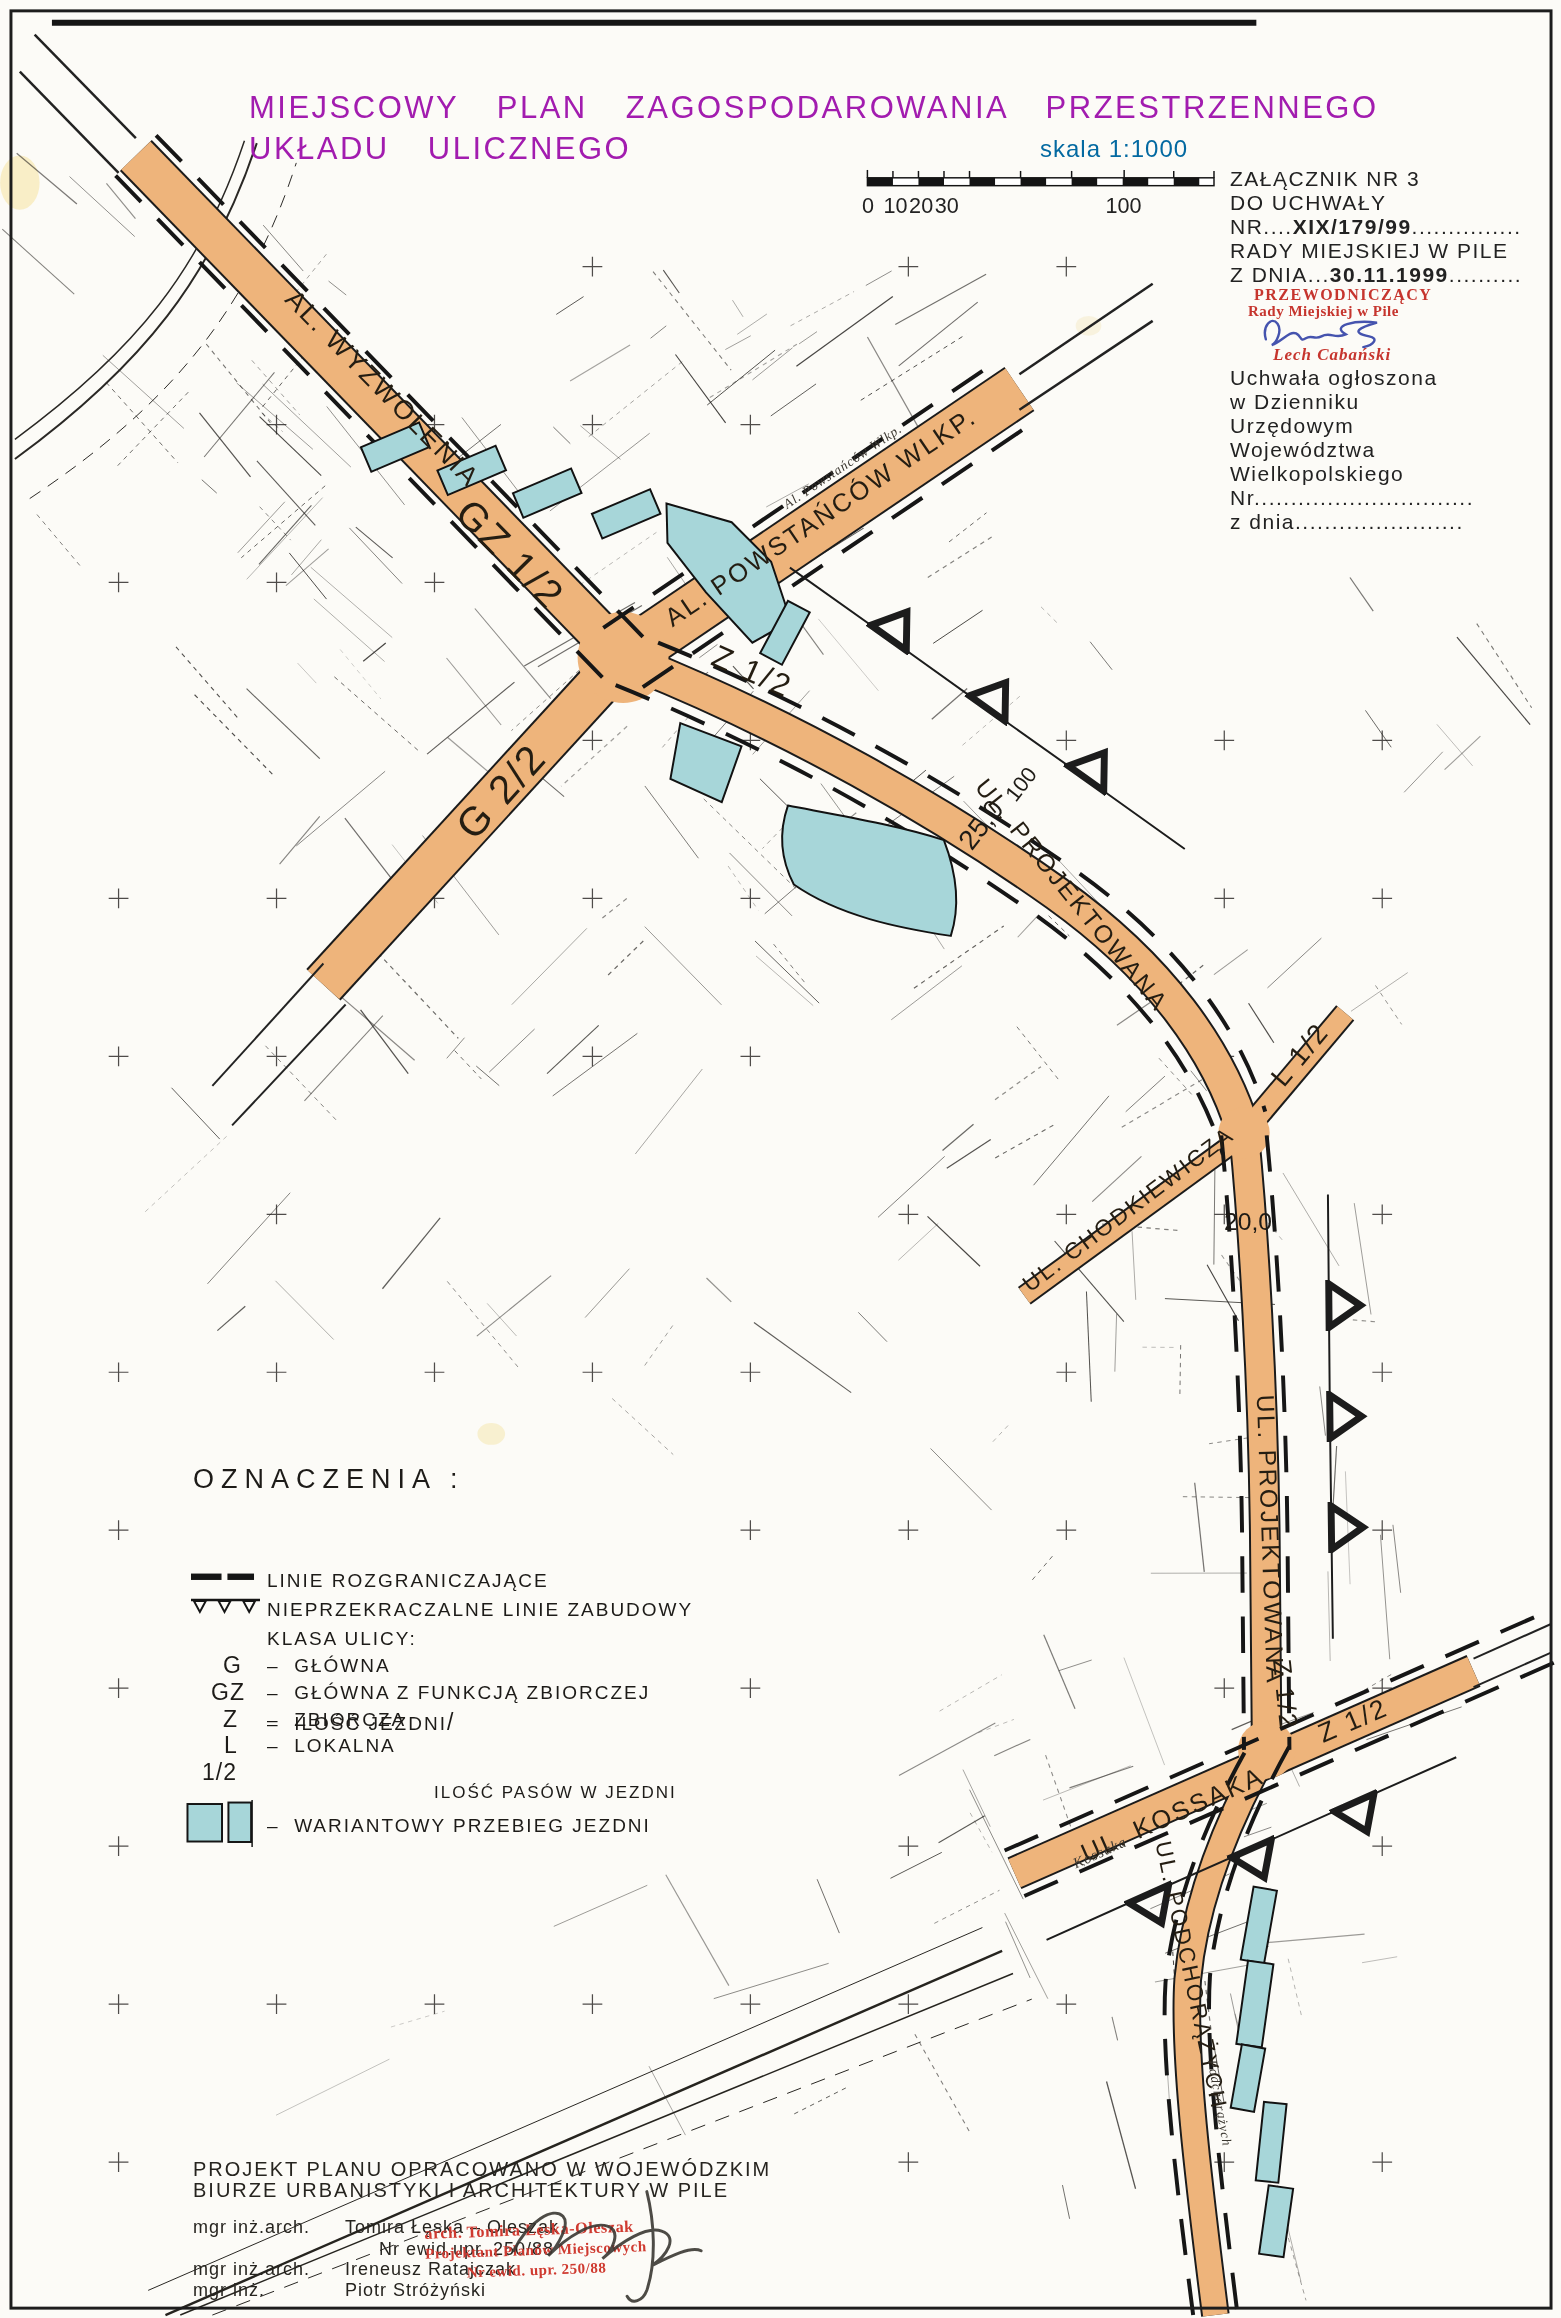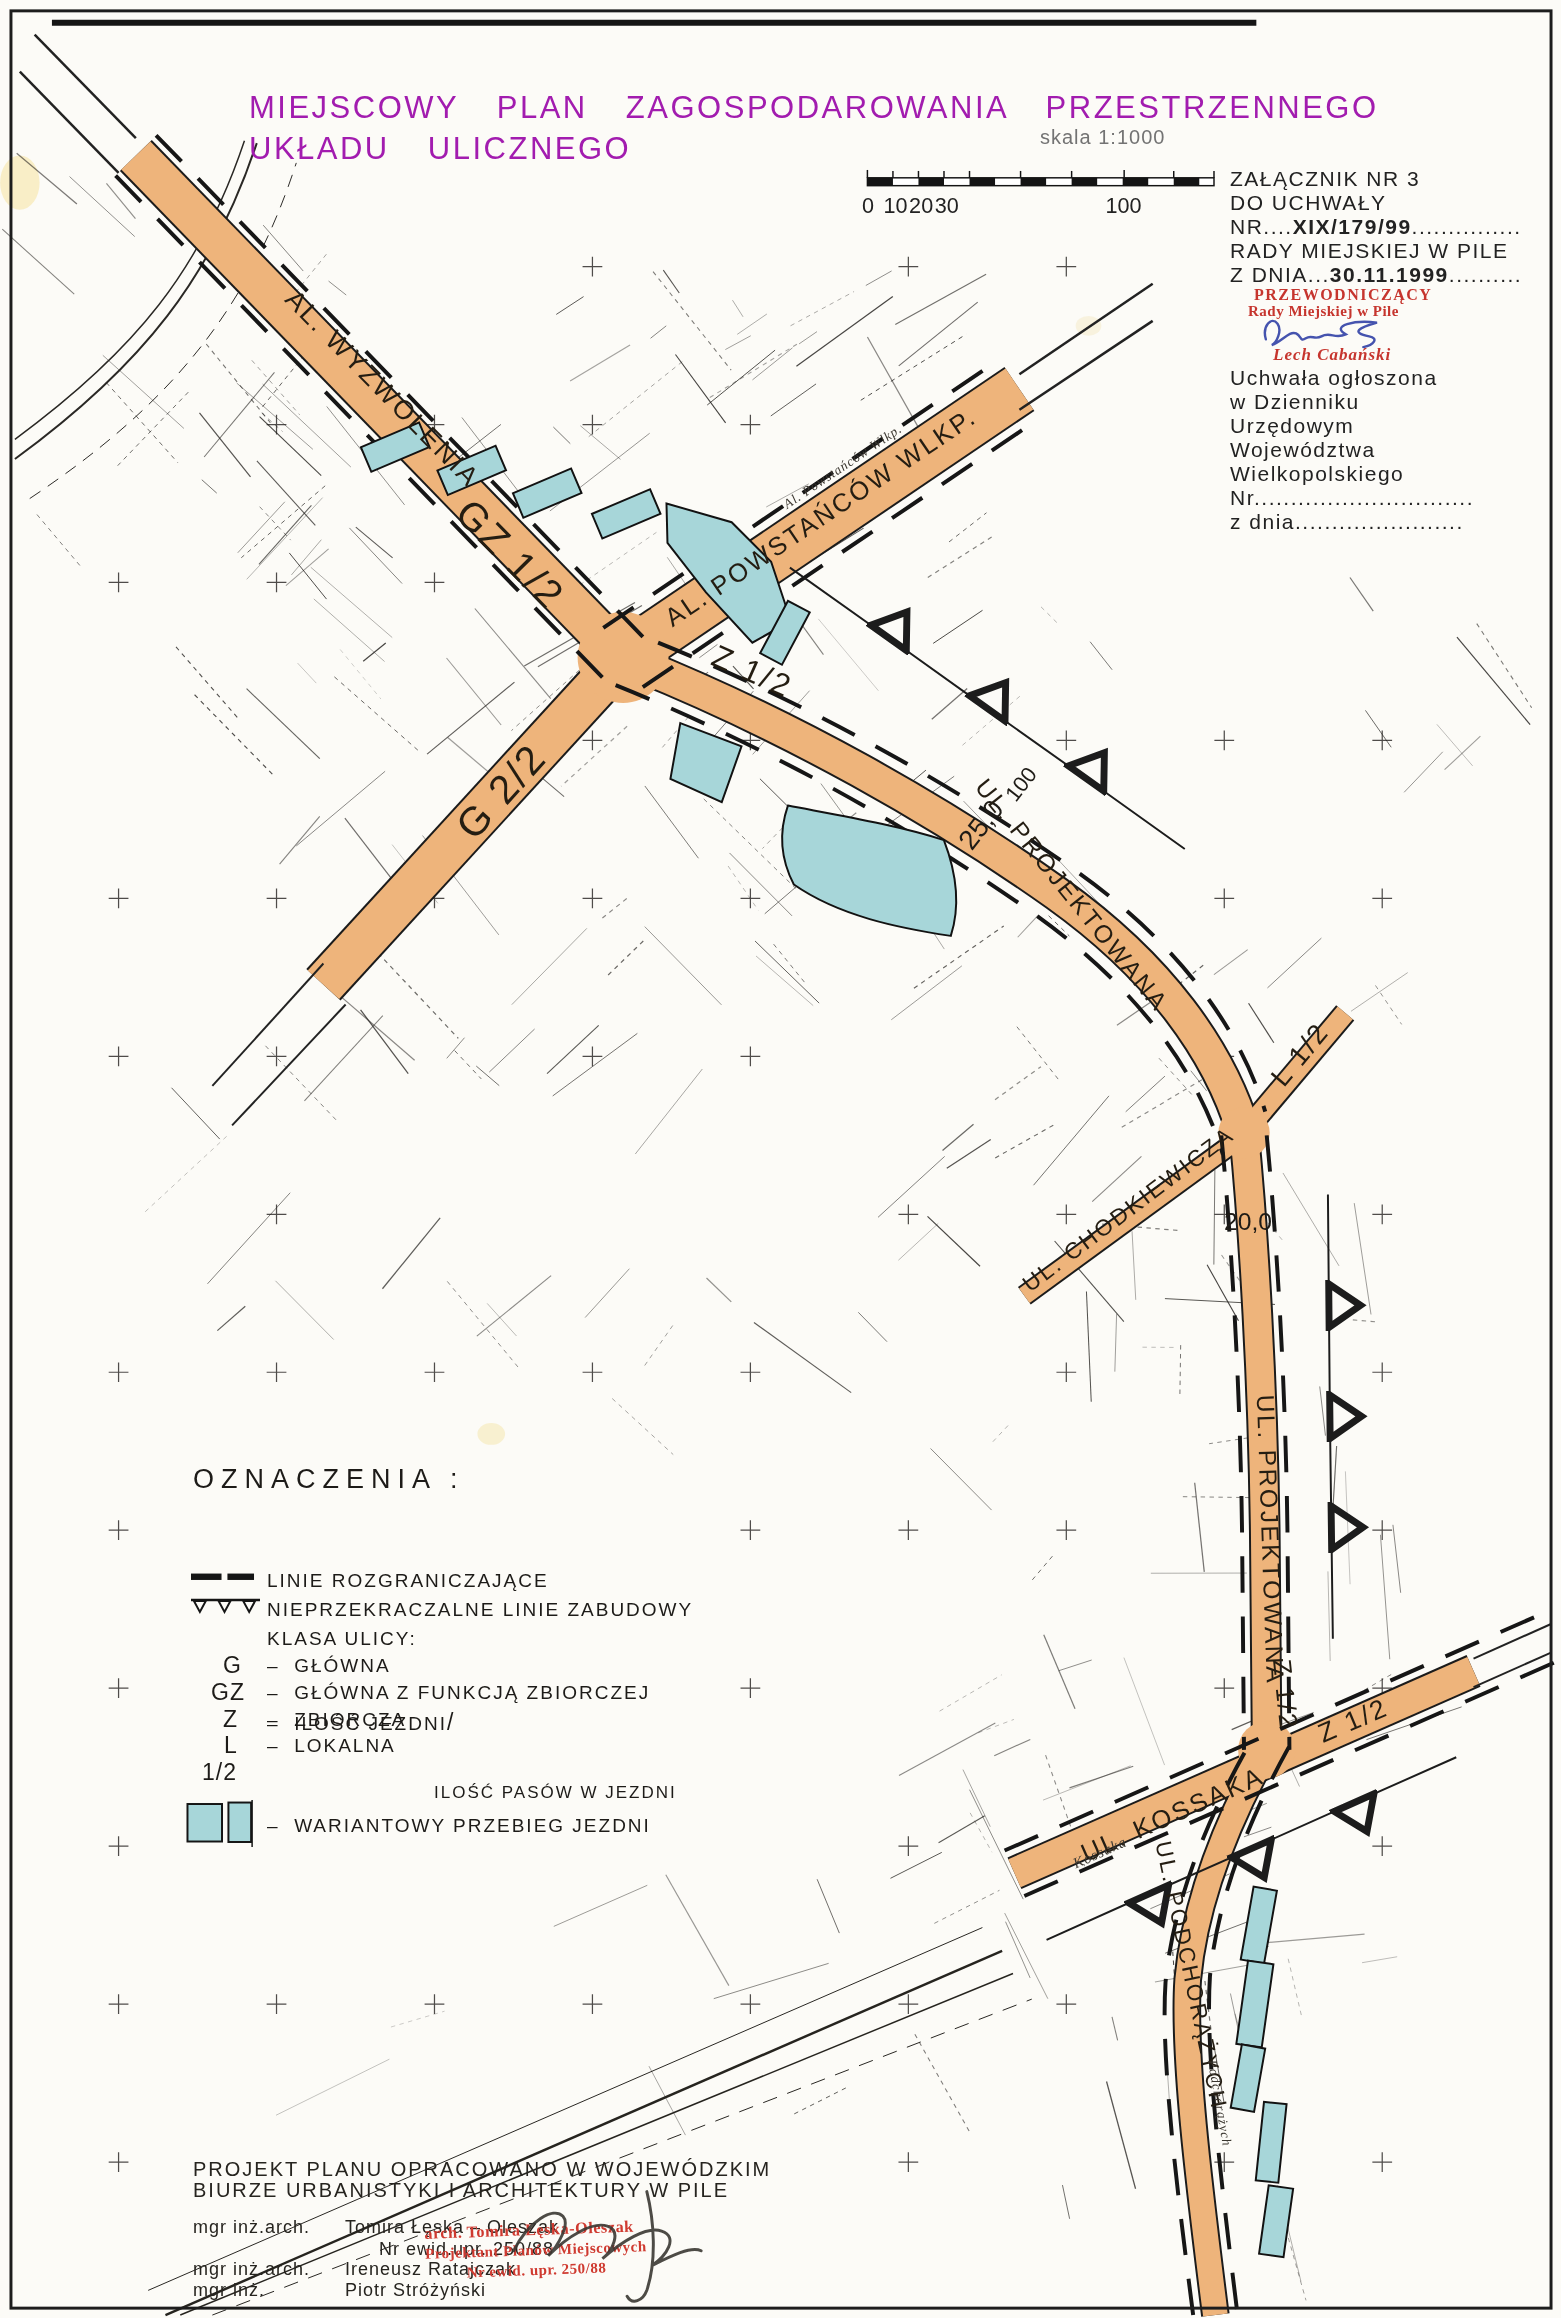--- a/index.html
+++ b/index.html
@@ -3,21 +3,21 @@
 <meta charset="utf-8">
 <style>
   html,body{margin:0;padding:0;background:#e8e8e8;}
   #sheet{position:relative;width:1562px;height:2319px;background:#fcfbf7;overflow:hidden;
          font-family:"Liberation Sans",sans-serif;color:#1c1a17;}
   .abs{position:absolute;}
   
   #main-title{font-size:63px;font-weight:bold;letter-spacing:8px;color:#fff;
     -webkit-text-stroke:2px #1f1d1a;white-space:nowrap;}
   .subtitle{font-size:31px;letter-spacing:2.5px;word-spacing:27px;white-space:nowrap;color:#a21caf;}
-  .scaletxt{font-size:20px;letter-spacing:1px;color:#737373;}
+  .scaletxt{font-size:24px;letter-spacing:1px;color:#0369a1;margin-top:9px;}
   
   .sb-label{font-size:44px;color:#222;}
   
   .annline{font-size:21px;letter-spacing:1.5px;white-space:nowrap;color:#222;line-height:24px;}
   .annval{font-weight:bold;}
   .stampred{color:#c6352e;font-family:"Liberation Serif",serif;font-weight:bold;}
   .signame{color:#c6352e;font-family:"Liberation Serif",serif;font-style:italic;font-weight:bold;font-size:17px;letter-spacing:1px;}
   
   .lg-head{font-size:27px;letter-spacing:7px;color:#1d1b18;}
   .lg-item{font-size:19px;letter-spacing:2px;white-space:nowrap;color:#1d1b18;}

